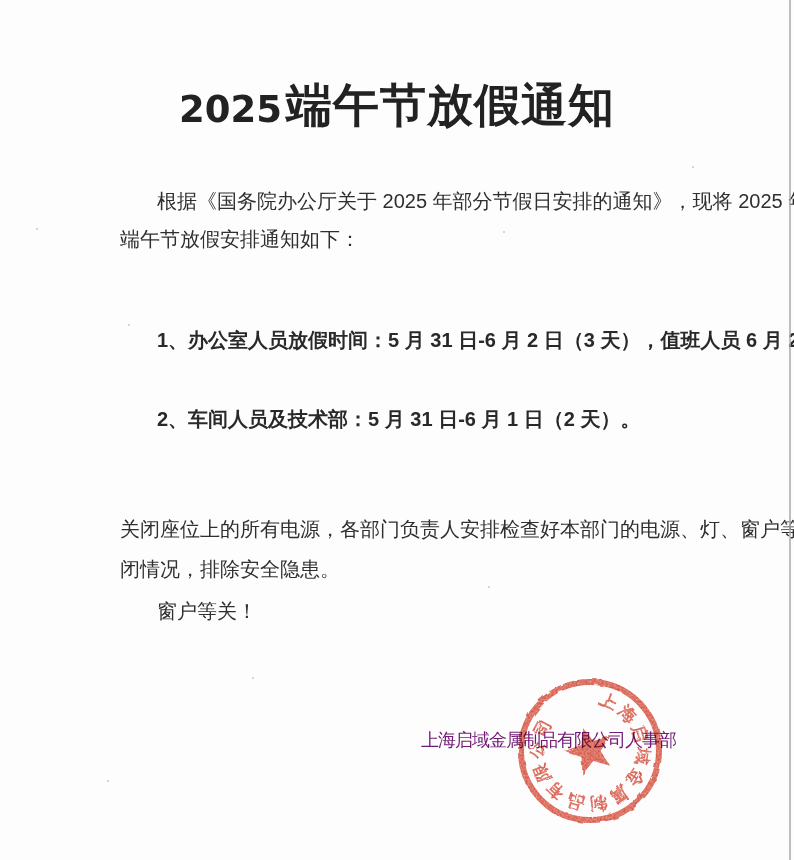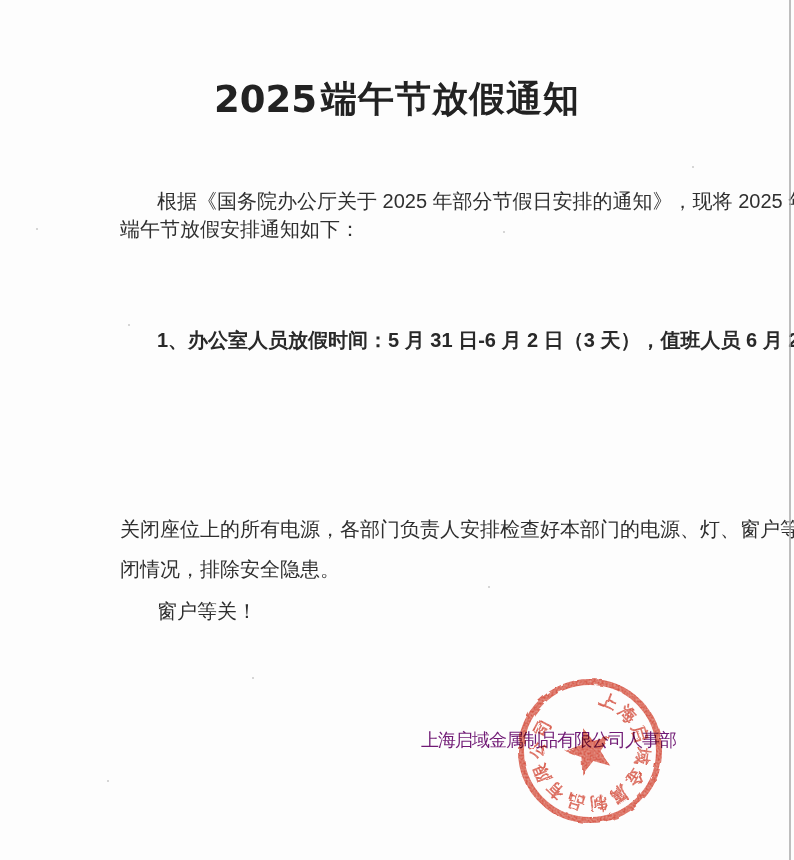--- a/index.html
+++ b/index.html
@@ -46,23 +46,23 @@
   }
   .title-num {
     font-family: "DejaVu Sans", sans-serif;
     font-weight: 900;
     font-size: 37px;
     letter-spacing: 0px;
     vertical-align: -1px;
     margin-right: 4px;
   }
   .title-cjk {
-    font-family: Liberation Mono, monospace;
+    font-family: Liberation Sans, sans-serif;
     font-weight: 700;
-    font-size: 36px;
+    font-size: 46px;
     letter-spacing: 1px;
   }
   .bodyline {
     position: absolute;
     left: 120px;
     width: 580px;
     font-size: 20px;
     line-height: 24px;
     white-space: nowrap;
     color: #2f2f2f;
@@ -110,22 +110,23 @@
   }
 </style>
 </head>
 <body>
 
 <div class="page">
 
   <h1 class="title"><span class="title-num">2025</span><span class="title-cjk">端午节放假通知</span></h1>
 
   <div class="bodyline indent" style="top:189px">根据《国务院办公厅关于 2025 年部分节假日安排的通知》，现将 2025 年</div>
-  <div class="bodyline" style="top:217px">端午节放假安排通知如下：</div>
+  <div class="bodyline" style="top:227px">端午节放假安排通知如下：</div>
   <div class="bodyline indent bold" style="top:328px">1、办公室人员放假时间：5 月 31 日-6 月 2 日（3 天），值班人员 6 月 2</div>
+  <div class="bodyline indent bold" style="top:407px">2、车间人员及技术部：5 月 31 日-6 月 1 日（2 天）。</div>
   <div class="bodyline" style="top:517px">关闭座位上的所有电源，各部门负责人安排检查好本部门的电源、灯、窗户等关</div>
   <div class="bodyline" style="top:557px">闭情况，排除安全隐患。</div>
   <div class="bodyline indent" style="top:599px">窗户等关！</div>
 
   <div class="sig sig-company">上海启域金属制品有限公司人事部</div>
 
   <svg class="stamp" viewBox="-75 -75 150 150" width="150" height="150" xmlns="http://www.w3.org/2000/svg">
     <defs>
       <path id="sealTextPath" d="M 0,-47 A 47,47 0 1 1 -0.05,-47"></path>
       <filter id="stampTexture" x="-20%" y="-20%" width="140%" height="140%">

